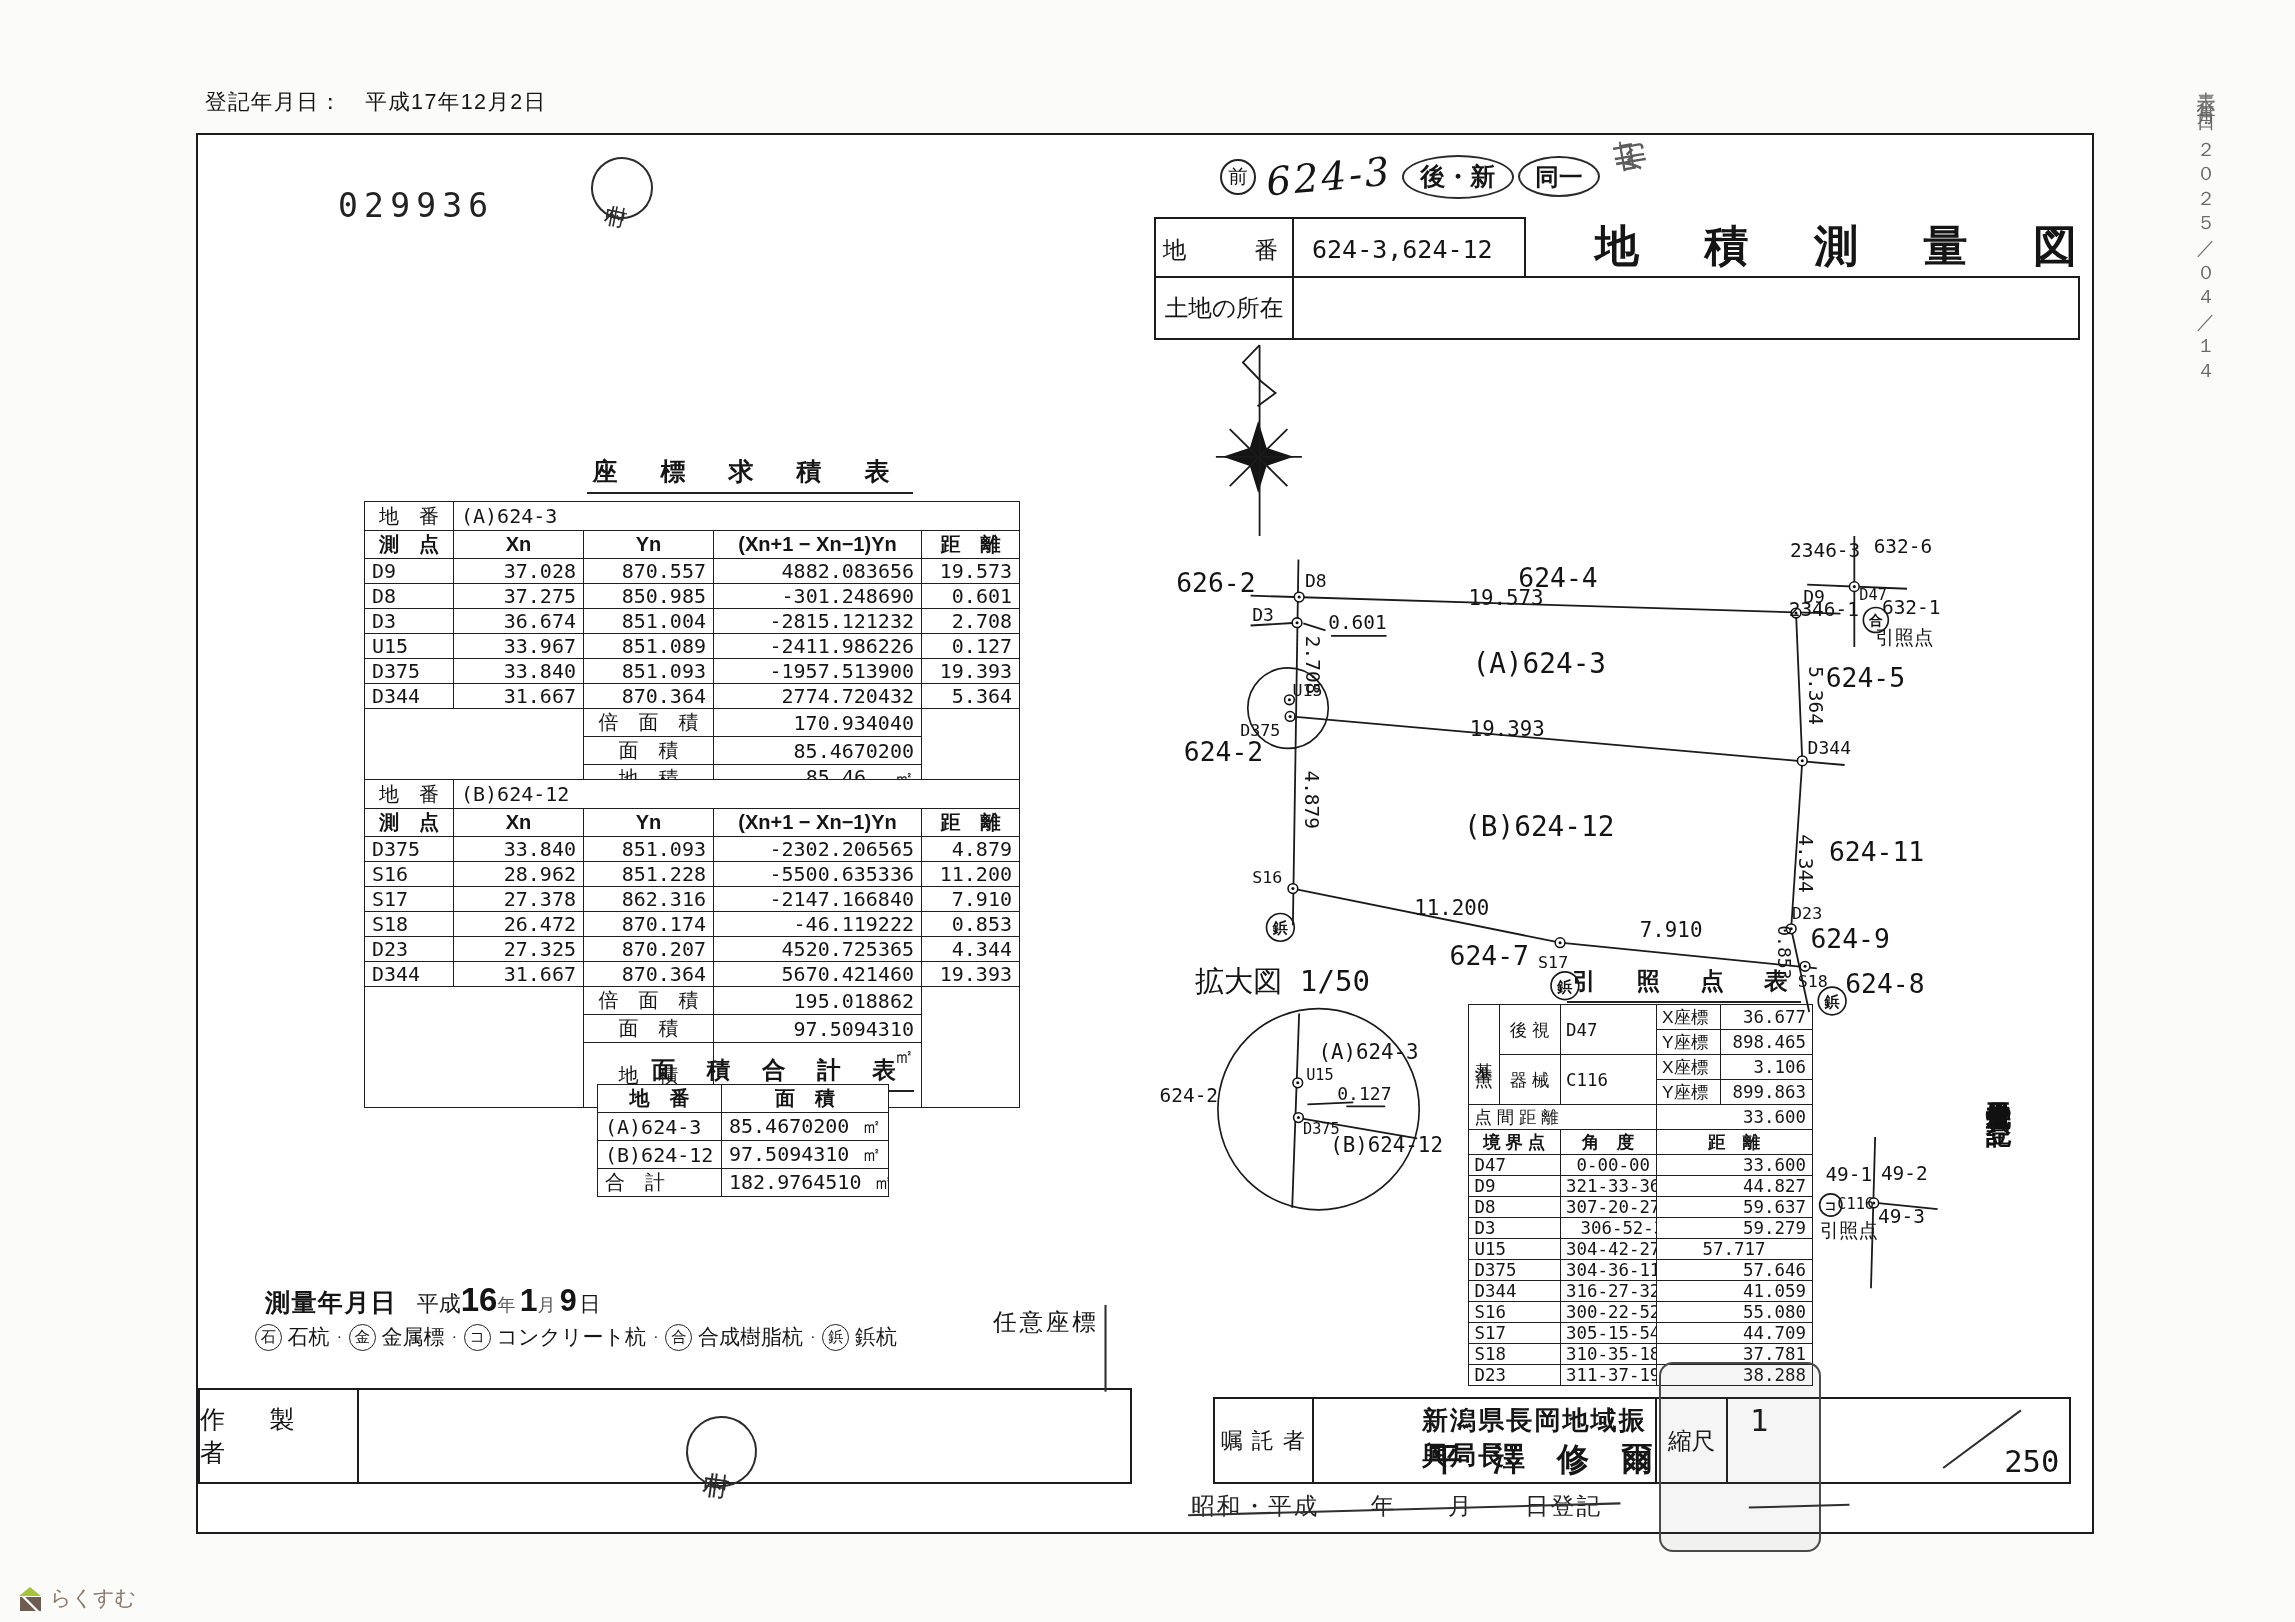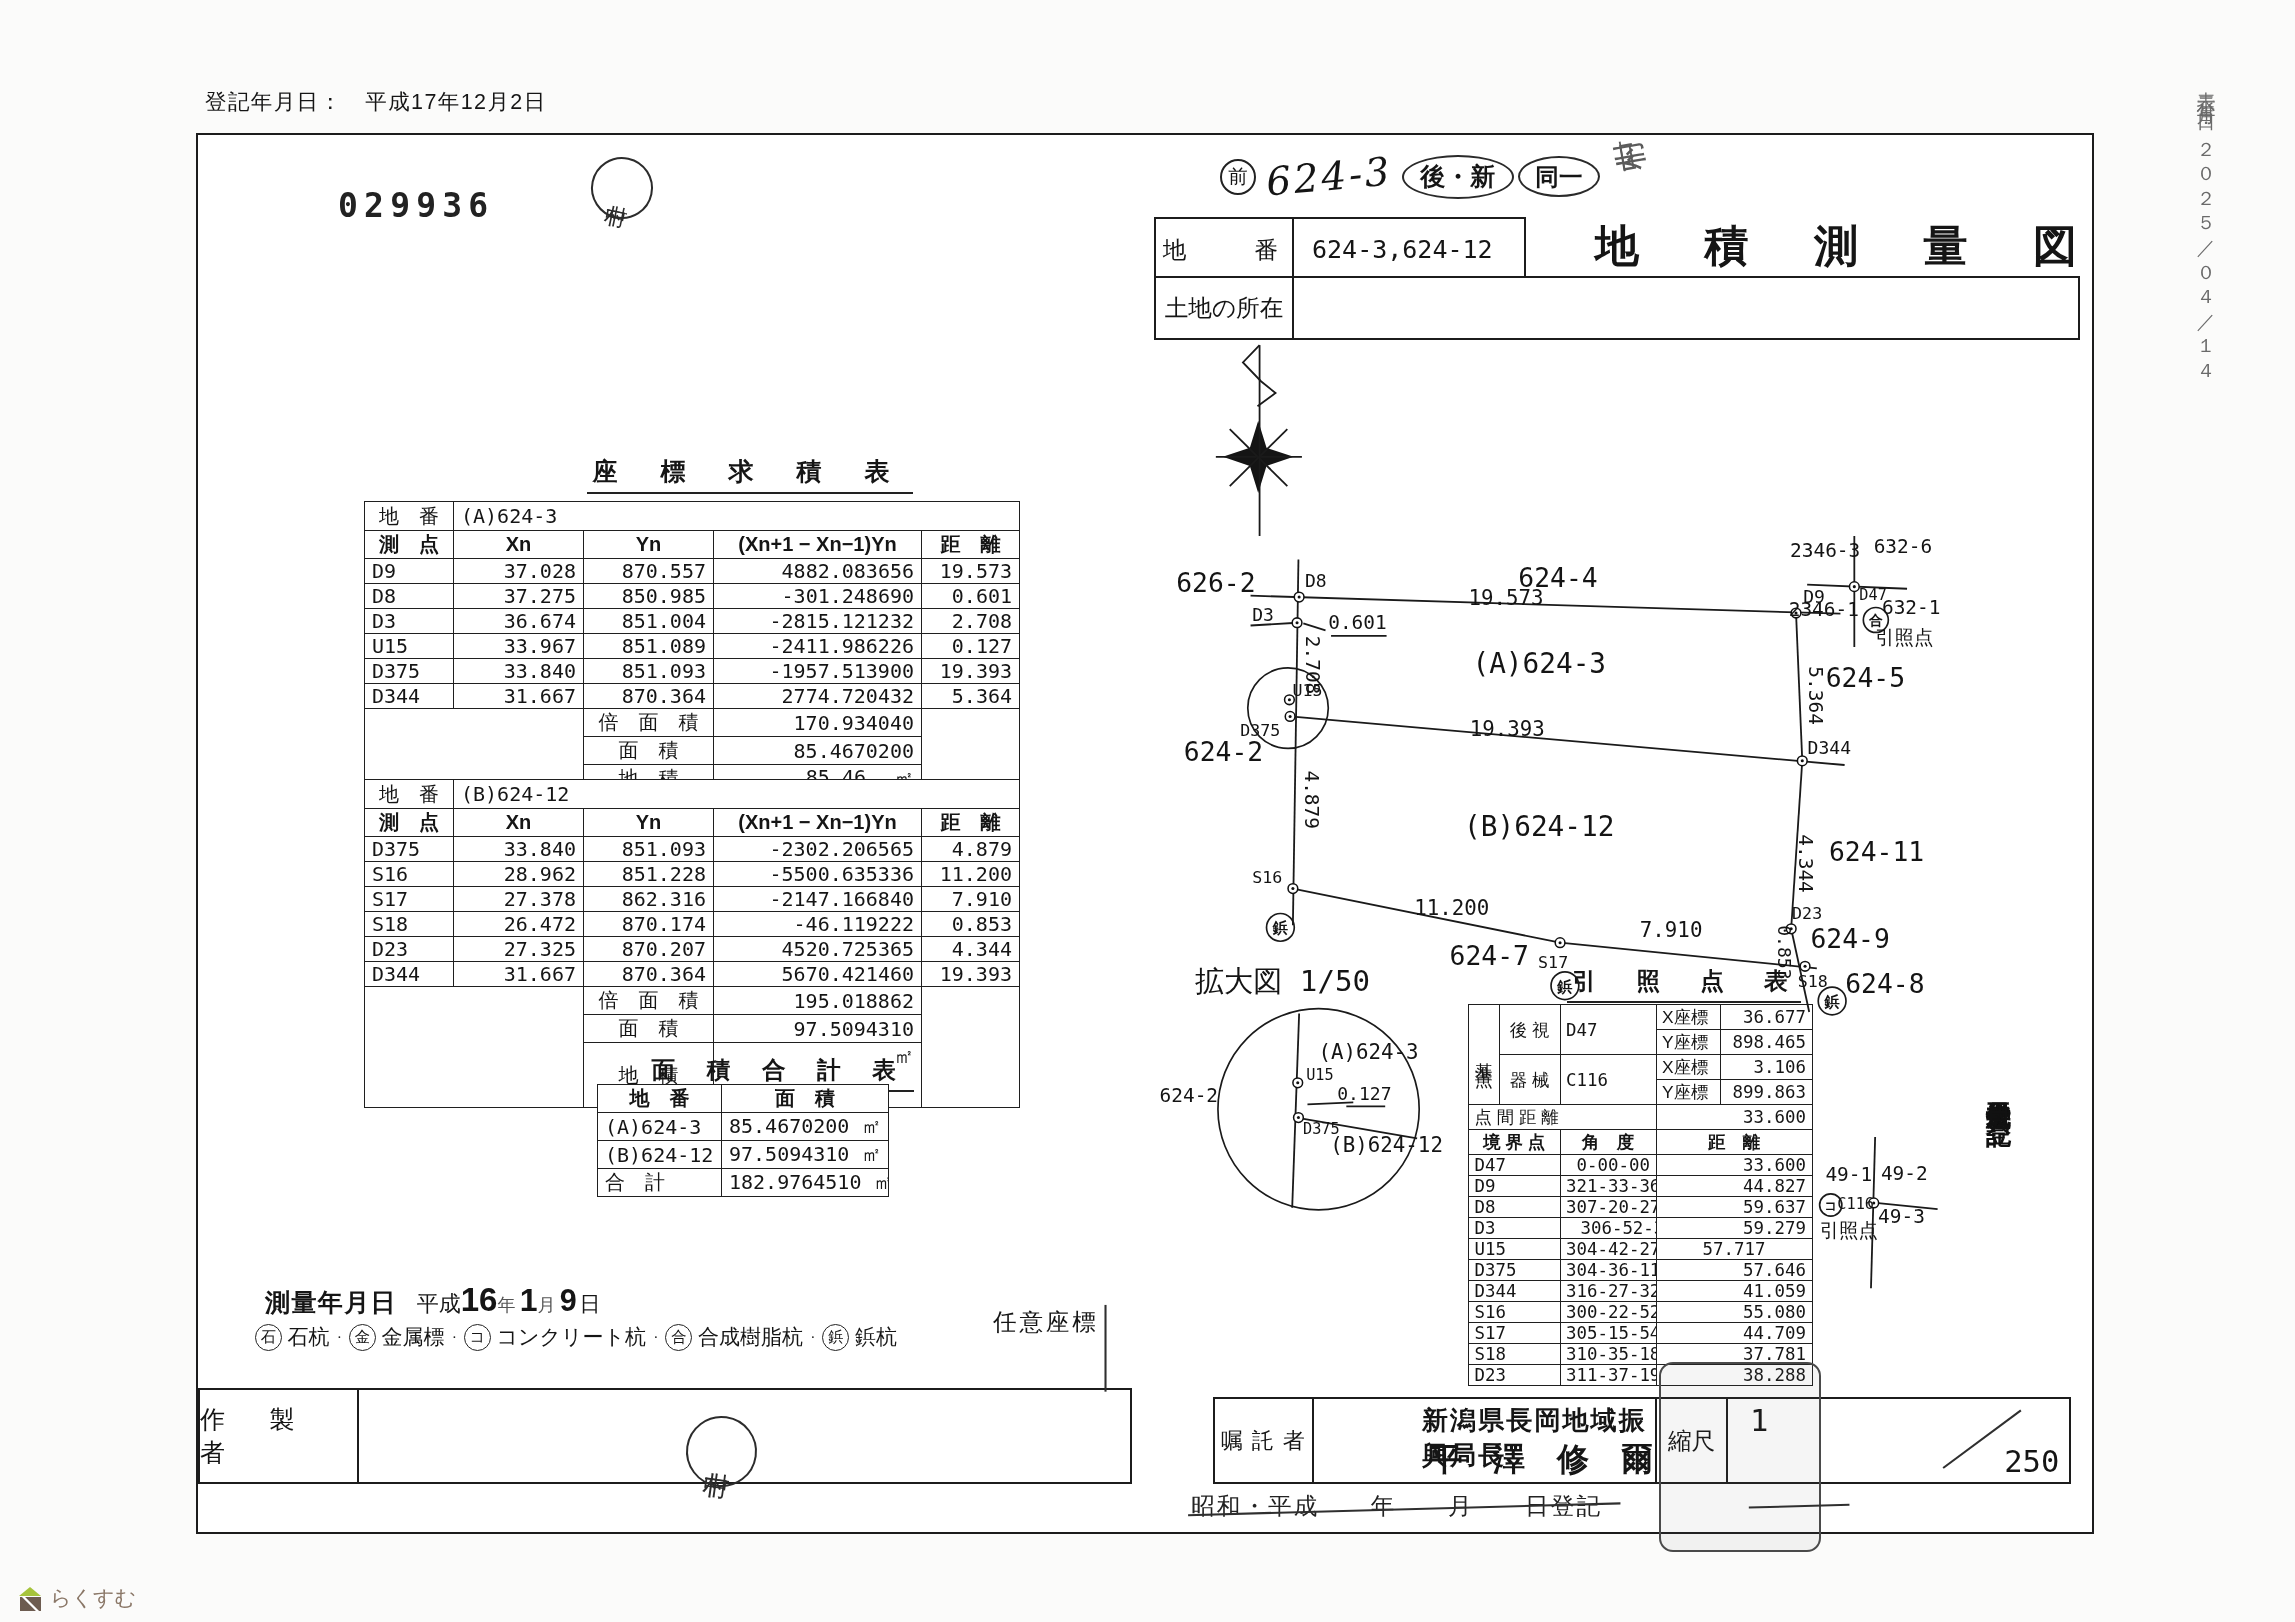--- a/index.html
+++ b/index.html
@@ -25,21 +25,21 @@
   .rtable td{font-size:17.4px;height:20px;padding:0 5.6px;}
   .rtable td.vlab{writing-mode:vertical-rl;text-orientation:upright;text-align:center;
                   letter-spacing:4.2px;font-size:18px;padding:2.8px 1.4px;}
   .atable td{height:25px;}
 
   .tbl-title{position:absolute;font-size:25px;letter-spacing:18px;font-weight:bold;
              border-bottom:2.1px solid #222;padding:0 5.6px 4.2px 5.6px;white-space:nowrap;}
 
   
   .reg-date{position:absolute;left:205px;top:87px;font-size:21.5px;letter-spacing:1.4px;}
-  .doc-number{position:absolute;left:338px;top:186px;font-size:33px;font-weight:bold;
+  .doc-number{position:absolute;left:338px;top:186px;font-size:33px;font-weight:normal;
               letter-spacing:6.2px;font-family:"DejaVu Sans Mono",monospace;color:#222;}
   .round-stamp{position:absolute;border:2.1px solid #2c2c2c;border-radius:50%;
                display:flex;align-items:center;justify-content:center;color:#2c2c2c;}
   .round-stamp .vtxt{writing-mode:vertical-rl;text-orientation:upright;line-height:1;}
   .hdr-row{position:absolute;display:flex;border:2.1px solid #1c1c1c;background:#fff;}
   .hdr-row .cell-l{border-right:2.1px solid #1c1c1c;display:flex;align-items:center;
                    justify-content:center;font-size:23.6px;}
   .hdr-row .cell-v{display:flex;align-items:center;padding-left:18px;font-size:25px;}
   .map-title{position:absolute;left:1595px;top:217px;width:482px;display:flex;
              justify-content:space-between;font-size:44px;font-weight:bold;

